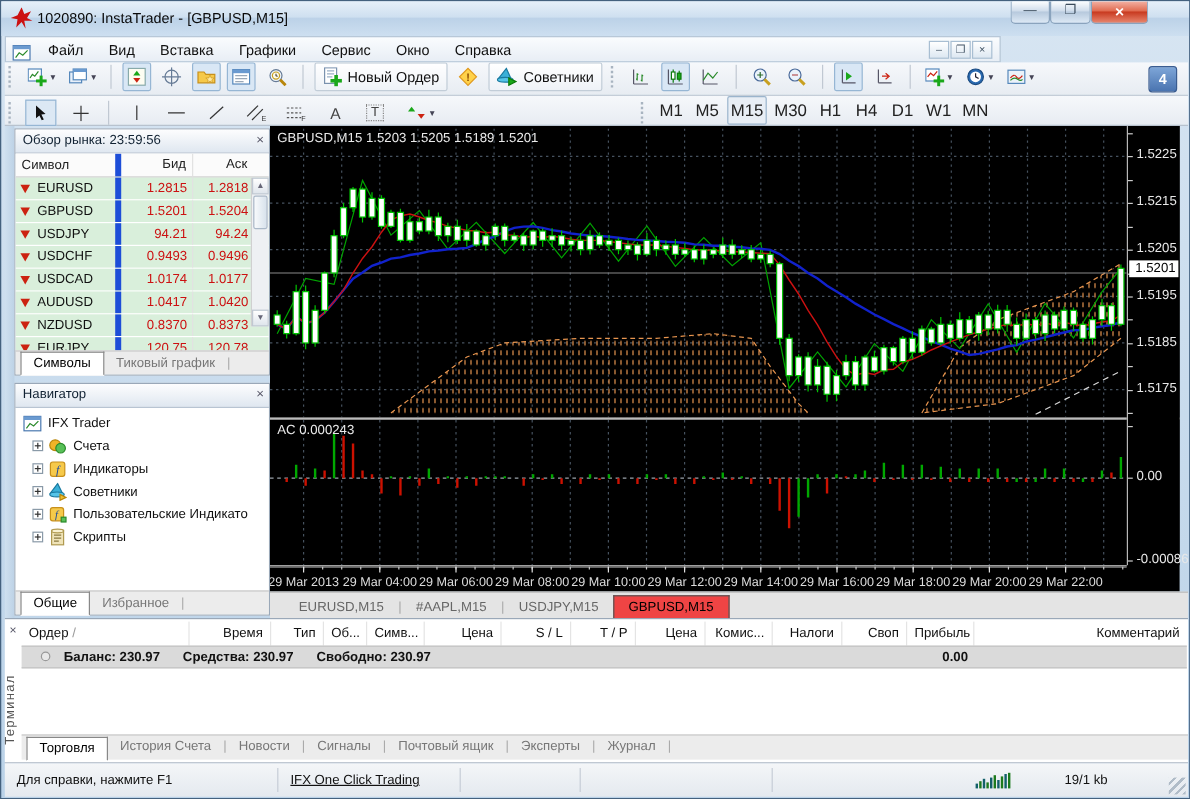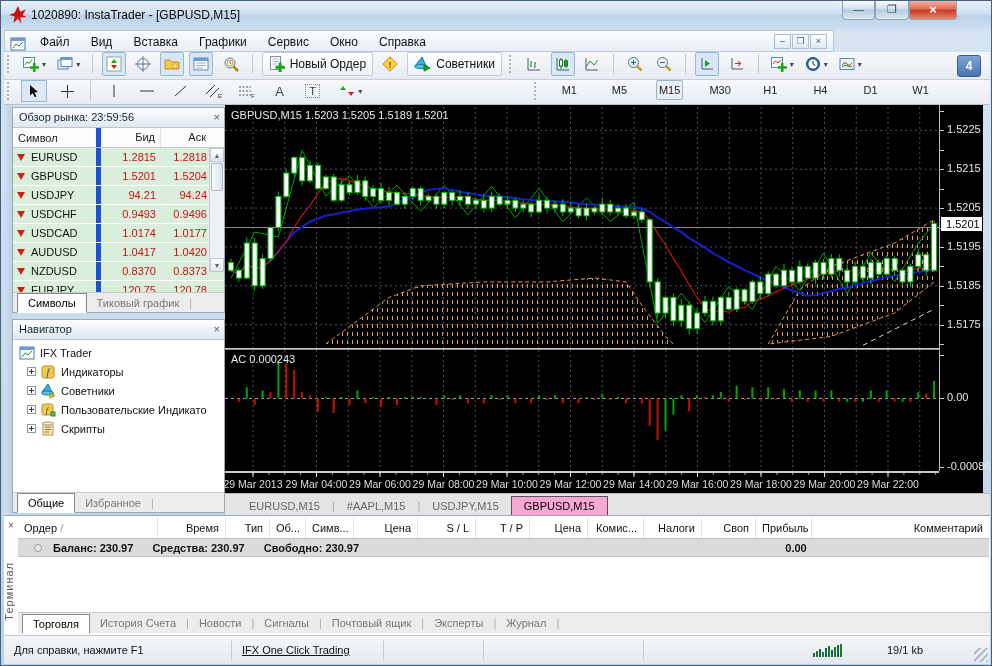--- a/index.html
+++ b/index.html
@@ -22,21 +22,21 @@
   
   .toolbar1{left:3px;top:51px;width:986px;height:28px;background:linear-gradient(#f6f8fb,#e7ecf2);border-bottom:1px solid #c4cdd8;}
   .toolbar2{left:3px;top:79px;width:986px;height:25px;background:linear-gradient(#f6f8fb,#e7ecf2);border-bottom:1px solid #b8c2ce;}
   .grip{display:inline-block;width:5px;height:18px;border-left:2px dotted #a8b4c0;margin:0 4px 0 3px;vertical-align:middle;}
   .tsep{display:inline-block;width:1px;height:20px;background:#c0c8d2;margin:0 5px;vertical-align:middle;}
   .tb{display:inline-flex;align-items:center;justify-content:center;height:24px;min-width:24px;padding:0 2px;margin:0 1px;vertical-align:middle;border:1px solid transparent;border-radius:2px;}
   .tb.pressed{background:#d9e7f5;border-color:#96b6d4;}
   .tb.labeled{padding:0 6px;border:1px solid #c2cdd8;background:linear-gradient(#ffffff,#eef2f7);}
   .tb .lbl{margin-left:5px;font-size:12px;color:#111;}
   .dd{font-size:8px;color:#445;margin-left:3px;}
-  .tfbtn{display:inline-block;min-width:27px;padding:3px 2px;margin:0 10px;text-align:center;font-size:11px;color:#222;border:1px solid transparent;}
+  .tfbtn{display:inline-block;min-width:27px;padding:3px 2px;margin:0 0;text-align:center;font-size:14px;color:#222;border:1px solid transparent;}
   .tfbtn.pressed{background:#e8eef5;border-color:#9ab4cc;border-radius:2px;}
   .toolglyph{display:inline-flex;align-items:center;justify-content:center;width:26px;height:22px;margin:0 2px;color:#333;vertical-align:middle;border:1px solid transparent;}
   .toolglyph.pressed{background:#dce8f4;border-color:#96b6d4;}
   .badge4{right:10px;top:54px;width:24px;height:22px;background:linear-gradient(#7ea6d8,#4a74b0);border:1px solid #3a5c90;border-radius:3px;color:#fff;text-align:center;line-height:21px;font-weight:bold;font-size:12px;}
   
   .gutter{left:3px;top:104px;width:8px;height:410px;background:linear-gradient(90deg,#cfe0ef,#bdd2e6);}
   .panel{background:#f2f2f2;border:1px solid #9aa8b8;}
   .panel-head{height:20px;background:linear-gradient(#fdfdfe,#dfe7f0);border-bottom:1px solid #b8c4d2;line-height:19px;padding:0 6px;color:#123;font-size:11px;}
   .panel-x{position:absolute;right:4px;top:2px;color:#556;font-size:11px;line-height:14px;}
   .mw-table{position:absolute;left:0;top:20px;right:0;bottom:20px;background:#fff;overflow:hidden;}
@@ -65,34 +65,34 @@
   .chartbox{left:224px;top:104px;width:758px;height:388px;background:#000;}
   .legend{left:6px;top:4px;color:#eaeaea;font-size:11px;}
   .winsep{left:0px;top:243px;width:758px;height:2px;background:#8a8a8a;border-top:1px solid #c8c8c8;}
   .pscale{left:714px;top:0;width:44px;height:366px;background:#000;border-left:1px solid #b8b8b8;}
   .pscale .plabel{position:absolute;left:7px;color:#e8e8e8;font-size:11px;}
   .pscale .ptick{position:absolute;left:0;width:4px;height:1px;background:#cccccc;}
   .curprice{position:absolute;left:1px;width:41px;height:14px;background:#ffffff;color:#000;font-size:11px;line-height:14px;padding-left:5px;}
   .taxis{left:0;top:366px;width:714px;height:22px;border-top:1px solid #c8c8c8;}
   .chart-tabs{left:224px;top:492px;width:765px;height:22px;background:#e4e4e4;border-top:1px solid #bbb;display:flex;align-items:flex-end;padding-left:12px;}
   .ctab{padding:3px 12px;color:#666;font-size:11px;}
-  .ctab.active{background:#f9a8d4;border:1px solid #555;border-bottom-color:#fff;color:#000;position:relative;top:1px;margin-top:12px;}
+  .ctab.active{background:#ef4444;border:1px solid #555;border-bottom-color:#fff;color:#000;position:relative;top:1px;margin-top:12px;}
   
   .terminal{left:3px;top:514px;width:986px;height:120px;background:#fff;border-top:1px solid #9aa8b8;}
   .term-x{left:4px;top:4px;color:#556;font-size:10px;}
   .term-side{left:-1px;top:46px;width:14px;color:#555;font-size:11px;writing-mode:vertical-rl;transform:rotate(180deg);letter-spacing:1px;}
   .term-grid{position:absolute;left:14px;top:2px;right:1px;display:grid;
      grid-template-columns:140px 68px 44px 36px 48px 64px 58px 54px 58px 56px 58px 54px 56px 1fr;}
   .thc{padding:4px 6px;color:#111;text-align:right;border-right:1px solid #e4e4e4;white-space:nowrap;overflow:hidden;}
   .thc:first-child{text-align:left;}
   .balrow{position:absolute;left:14px;top:22px;right:1px;height:19px;background:#dadada;border-top:1px solid #c2c2c2;border-bottom:1px solid #c2c2c2;line-height:18px;}
   .balrow b{margin-right:16px;font-size:11px;}
   .bullet{display:inline-block;width:8px;height:8px;border-radius:50%;border:1px solid #999;background:#e8e8e8;margin:0 8px 0 16px;}
   .profit{position:absolute;left:748px;width:60px;text-align:center;font-weight:bold;}
-  .term-tabs{position:absolute;left:14px;bottom:2px;right:0;height:21px;background:#ececec;border-top:1px solid #c8c8c8;display:flex;align-items:center;}
+  .term-tabs{position:absolute;left:14px;bottom:2px;right:0;height:21px;background:#ececec;border-top:1px solid #c8c8c8;display:flex;align-items:flex-start;}
   
   .statusbar{left:3px;top:634px;width:986px;height:29px;background:linear-gradient(#f4f6f8,#e4e9ef);border-top:1px solid #c0c8d2;display:flex;align-items:center;}
   .seg{padding:0 10px;height:20px;line-height:20px;border-right:1px solid #c6cdd6;color:#111;}
   .bars{display:inline-flex;align-items:flex-end;height:14px;margin:0 4px;}
   .bars i{display:inline-block;width:2px;margin-right:1px;background:#1d7a1d;}
   .bars i:nth-child(odd){background:#13606a;}
   .grip-resize{position:absolute;right:2px;bottom:2px;width:14px;height:14px;
      background:repeating-linear-gradient(135deg,transparent 0 3px,#b0bcc8 3px 5px);}
 </style>
 </head>
@@ -449,20 +449,30 @@
     <div style="position:absolute;left:0;top:20px;right:0;bottom:20px;background:#fff;overflow:hidden;padding-top:3px;">
       <div class="tree-row">
         <span class="tree-ic">
           <svg width="16" height="16" viewBox="0 0 16 16">
               <rect x="1" y="2" width="14" height="12" fill="#fff" stroke="#4a78b0"></rect>
               <rect x="1" y="2" width="14" height="3" fill="#6a9ad0"></rect>
               <path d="M3 12 L6 8 L9 10 L13 6" stroke="#2a8a2a" fill="none"></path>
             </svg>
         </span>
         <span>IFX Trader</span>
+      </div>
+      <div class="tree-row" style="padding-left:14px;">
+        <span class="expander"></span>
+        <span class="tree-ic">
+          <svg width="16" height="16" viewBox="0 0 16 16">
+              <circle cx="6" cy="7" r="4.5" fill="#f0b428" stroke="#b8860b"></circle>
+              <circle cx="10.5" cy="9.5" r="4" fill="#58c058" stroke="#2a8a2a"></circle>
+            </svg>
+        </span>
+        <span>Счета</span>
       </div>
       <div class="tree-row" style="padding-left:14px;">
         <span class="expander"></span>
         <span class="tree-ic">
           <svg width="16" height="16" viewBox="0 0 16 16">
               <rect x="2" y="2" width="12" height="12" rx="2" fill="#f6c94a" stroke="#c8901a"></rect>
               <text x="8" y="12" font-size="10" font-style="italic" text-anchor="middle" fill="#1a4aa0" font-family="serif">f</text>
             </svg>
         </span>
         <span>Индикаторы</span>

